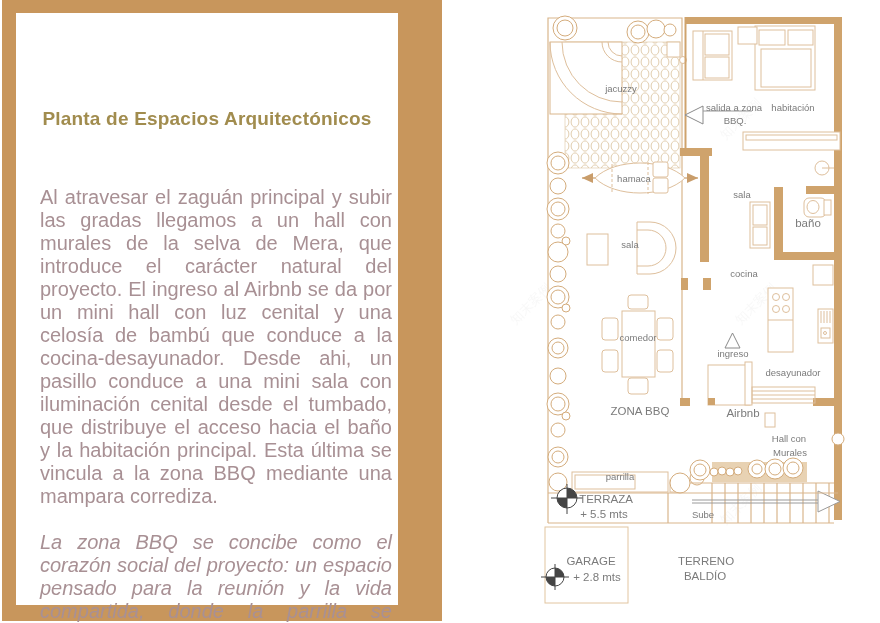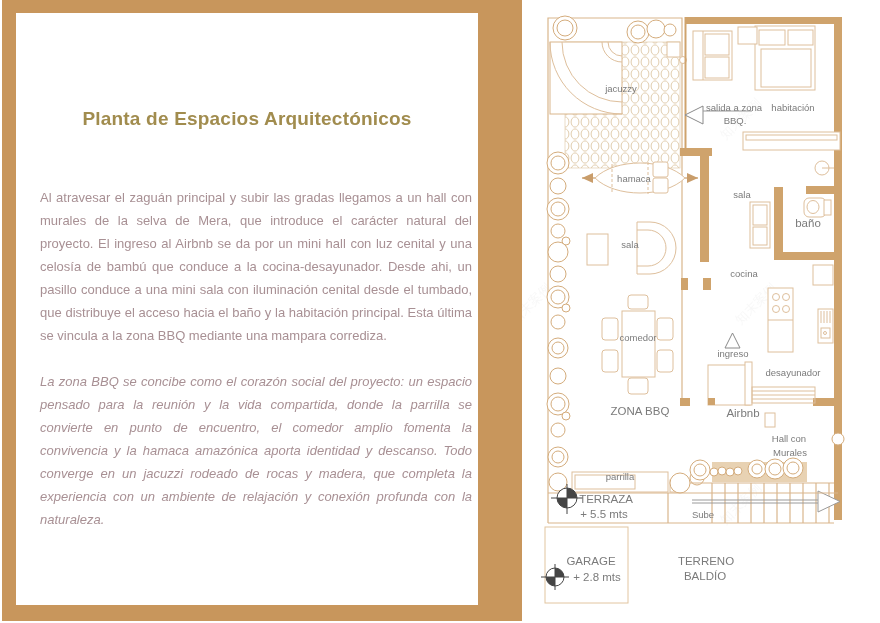--- a/index.html
+++ b/index.html
@@ -1,25 +1,25 @@
 <!DOCTYPE html>
 <html><head>
 <meta charset="utf-8">
 <style>
   html,body{margin:0;padding:0;background:#ffffff;}
   .page{position:relative;width:880px;height:623px;background:#ffffff;overflow:hidden;
         font-family:"Liberation Sans",sans-serif;}
   
-  .panel{position:absolute;left:2px;top:0;width:520px;height:621px;box-sizing:border-box;
+  .panel{position:absolute;left:2px;top:0;width:440px;height:621px;box-sizing:border-box;
          background:#ffffff;border-style:solid;border-color:#c8965c;
          border-width:13px 44px 16px 14px;}
   .panel-inner{position:relative;width:100%;height:100%;}
   .panel h1{margin:95px 10px 0 10px;text-align:center;font-size:19px;font-weight:bold;
             color:#a18c4e;letter-spacing:.2px;}
-  .panel p{margin:0 6px 0 24px;text-align:justify;font-size:13px;line-height:23px;
+  .panel p{margin:0 6px 0 24px;text-align:justify;font-size:20px;line-height:23px;
            color:#a89094;}
   .panel p.first{margin-top:56px;}
   .panel p.second{margin-top:23px;font-style:italic;}
   
   svg.plan{position:absolute;left:540px;top:8px;}
   svg.plan text{font-family:"Liberation Sans",sans-serif;fill:#7b7b7b;font-size:9.5px;}
   svg.plan text.big{font-size:11.5px;}
   .wall{fill:#cfa36c;stroke:none;}
   .tl{stroke:#d9b68c;stroke-width:1.2;fill:none;}
   .fu{stroke:#debf9c;stroke-width:1;fill:#ffffff;}

